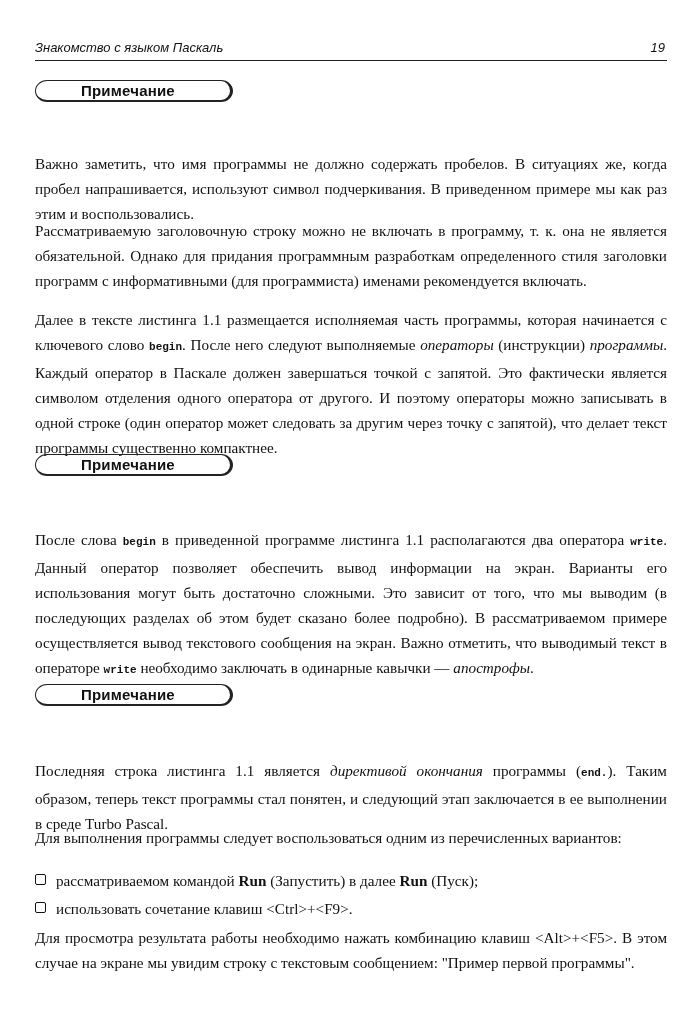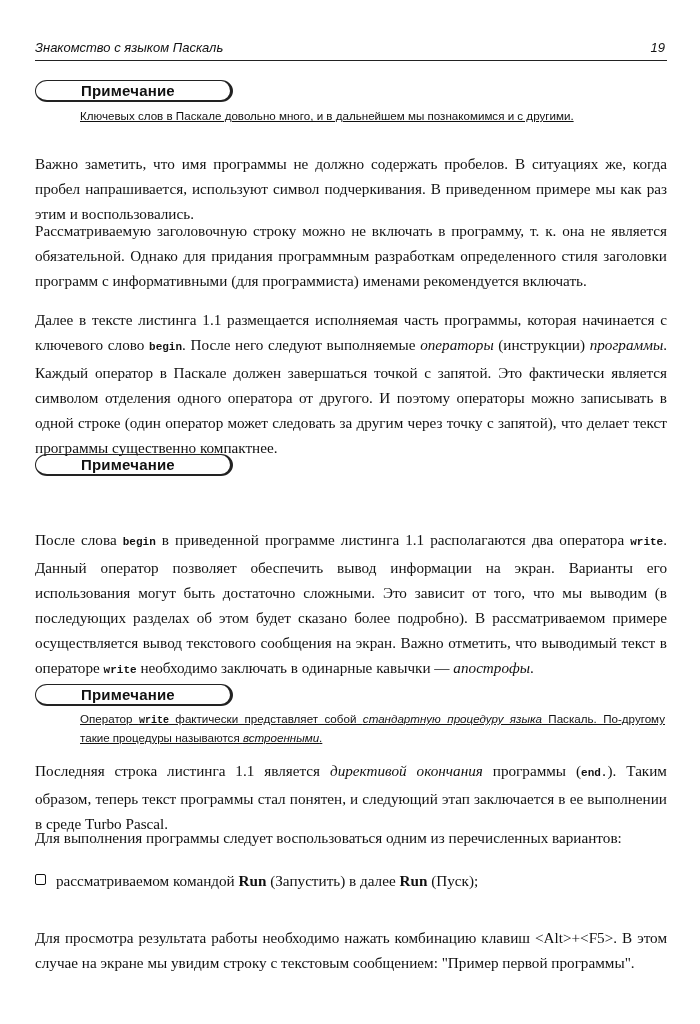--- a/index.html
+++ b/index.html
@@ -47,21 +47,20 @@
 
   <div class="running-head">
     <span class="title">Знакомство с языком Паскаль</span>
     <span class="pnum">19</span>
   </div>
 
   <div class="note" style="top:80px;">
     <div class="note-head">
       <span>Примечание</span>
     </div>
-    <div class="note-body" style="margin-top:5px;">Ключевых слов в Паскале довольно много, и в дальнейшем мы познакомимся и с другими.</div>
   </div>
 
   <div class="para" style="top:151px;">Важно заметить, что имя программы не должно содержать пробелов. В ситуациях же, когда пробел напрашивается, используют символ подчеркивания. В приведенном примере мы как раз этим и воспользовались.</div>
 
   <div class="para" style="top:218px;">Рассматриваемую заголовочную строку можно не включать в программу, т. к. она не является обязательной. Однако для придания программным разработкам определенного стиля заголовки программ с информативными (для программиста) именами рекомендуется включать.</div>
 
   <div class="para" style="top:307px;">
     <span>Далее в тексте листинга 1.1 размещается исполняемая часть программы, которая начинается с ключевого слово </span><span class="code">begin</span><span>. После него следуют выполняемые </span><em>операторы</em><span> (инструкции) </span><em>программы</em><span>. Каждый оператор в Паскале должен завершаться точкой с запятой. Это фактически является символом отделения одного оператора от другого. И поэтому операторы можно записывать в одной строке (один оператор может следовать за другим через точку с запятой), что делает текст программы существенно компактнее.</span>
   </div>
 
@@ -72,31 +71,31 @@
   </div>
 
   <div class="para" style="top:527px;">
     <span>После слова </span><span class="code">begin</span><span> в приведенной программе листинга 1.1 располагаются два оператора </span><span class="code">write</span><span>. Данный оператор позволяет обеспечить вывод информации на экран. Варианты его использования могут быть достаточно сложными. Это зависит от того, что мы выводим (в последующих разделах об этом будет сказано более подробно). В рассматриваемом примере осуществляется вывод текстового сообщения на экран. Важно отметить, что выводимый текст в операторе </span><span class="code">write</span><span> необходимо заключать в одинарные кавычки — </span><em>апострофы</em><span>.</span>
   </div>
 
   <div class="note" style="top:684px;">
     <div class="note-head">
       <span>Примечание</span>
     </div>
-    <div class="note-body">
-      <span>Оператор </span><span class="code">write</span><span> фактически представляет собой </span><em>стандартную процедуру языка</em><span> Паскаль. По-другому такие процедуры называются </span><em>встроенными</em><span>.</span>
-    </div>
   </div>
 
   <div class="para" style="top:758px;">
     <span>Последняя строка листинга 1.1 является </span><em>директивой окончания</em><span> программы (</span><span class="code">end.</span><span>). Таким образом, теперь текст программы стал понятен, и следующий этап заключается в ее выполнении в среде Turbo Pascal.</span>
   </div>
 
   <div class="para" style="top:825px;">Для выполнения программы следует воспользоваться одним из перечисленных вариантов:</div>
 
   <div class="bullet" style="top:870px;">
     <span class="box"></span><span>рассматриваемом командой </span><b>Run</b><span> (Запустить) в далее </span><b>Run</b><span> (Пуск);</span>
   </div>
 
+  <div class="bullet" style="top:898px;">
+    <span class="box"></span><span>использовать сочетание клавиш &lt;Ctrl&gt;+&lt;F9&gt;.</span>
+  </div>
 
   <div class="para" style="top:925px;">Для просмотра результата работы необходимо нажать комбинацию клавиш &lt;Alt&gt;+&lt;F5&gt;. В этом случае на экране мы увидим строку с текстовым сообщением: "Пример первой программы".</div>
 
 </div>
 
 </body></html>

